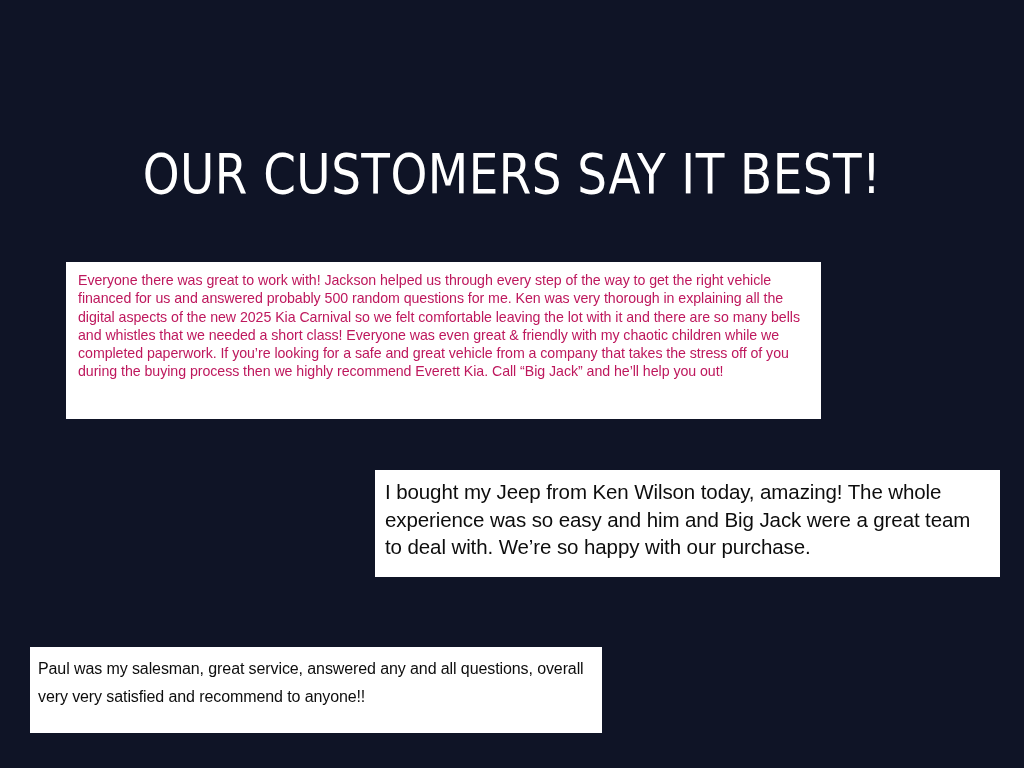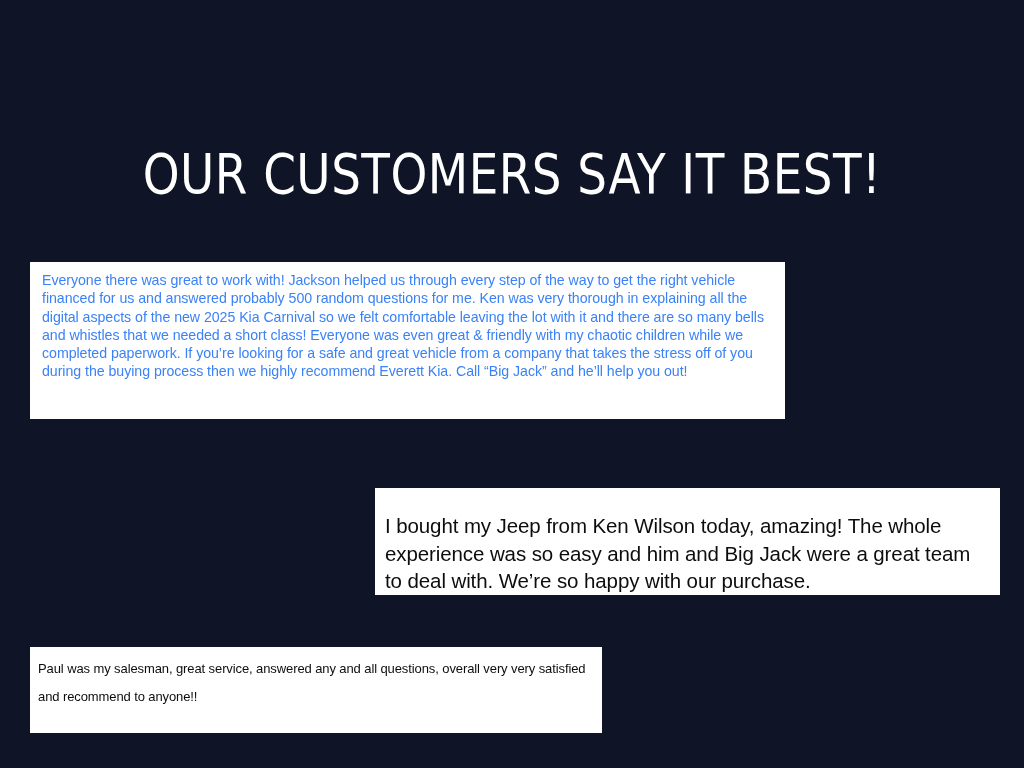--- a/index.html
+++ b/index.html
@@ -64,53 +64,53 @@
   }
   .card-1 .body {
     font-size: 14.2px;
     line-height: 18.3px;
     letter-spacing: -0.05px;
   }
 
   
   .card-2 {
     left: 375px;
-    top: 488px;
+    top: 470px;
     width: 625px;
     height: 107px;
-    padding: 24px 14px 10px 10px;
+    padding: 8px 14px 10px 10px;
   }
   .card-2 .body {
     font-size: 20.5px;
     line-height: 27.5px;
     letter-spacing: -0.1px;
   }
 
   
   .card-3 {
     left: 30px;
     top: 647px;
     width: 572px;
     height: 86px;
     padding: 8px 12px 8px 8px;
   }
   .card-3 .body {
-    font-size: 13px;
+    font-size: 16px;
     line-height: 27.5px;
     letter-spacing: -0.1px;
   }
 </style>
 </head>
 <body style="background: rgb(15, 20, 38);">
 
 <div class="slide" style="background: rgb(15, 20, 38);">
 
   <h1 class="slide-title" style="color: rgb(255, 255, 255);">OUR CUSTOMERS SAY IT BEST!</h1>
 
-  <div class="testimonial card-1" style="background: rgb(255, 255, 255); color: #3b82f6;">
+  <div class="testimonial card-1" style="background: rgb(255, 255, 255); color: #be185d; margin-left: 36px;">
     <p class="body">Everyone there was great to work with! Jackson helped us through every step of the way to get the right vehicle financed for us and answered probably 500 random questions for me. Ken was very thorough in explaining all the digital aspects of the new 2025 Kia Carnival so we felt comfortable leaving the lot with it and there are so many bells and whistles that we needed a short class! Everyone was even great &amp; friendly with my chaotic children while we completed paperwork. If you’re looking for a safe and great vehicle from a company that takes the stress off of you during the buying process then we highly recommend Everett Kia. Call “Big Jack” and he’ll help you out!</p>
   </div>
 
   <div class="testimonial card-2" style="background: rgb(255, 255, 255); color: rgb(13, 13, 13);">
     <p class="body">I bought my Jeep from Ken Wilson today, amazing! The whole experience was so easy and him and Big Jack were a great team to deal with. We’re so happy with our purchase.</p>
   </div>
 
   <div class="testimonial card-3" style="background: rgb(255, 255, 255); color: rgb(13, 13, 13);">
     <p class="body">Paul was my salesman, great service, answered any and all questions, overall very very satisfied and recommend to anyone!!</p>
   </div>

